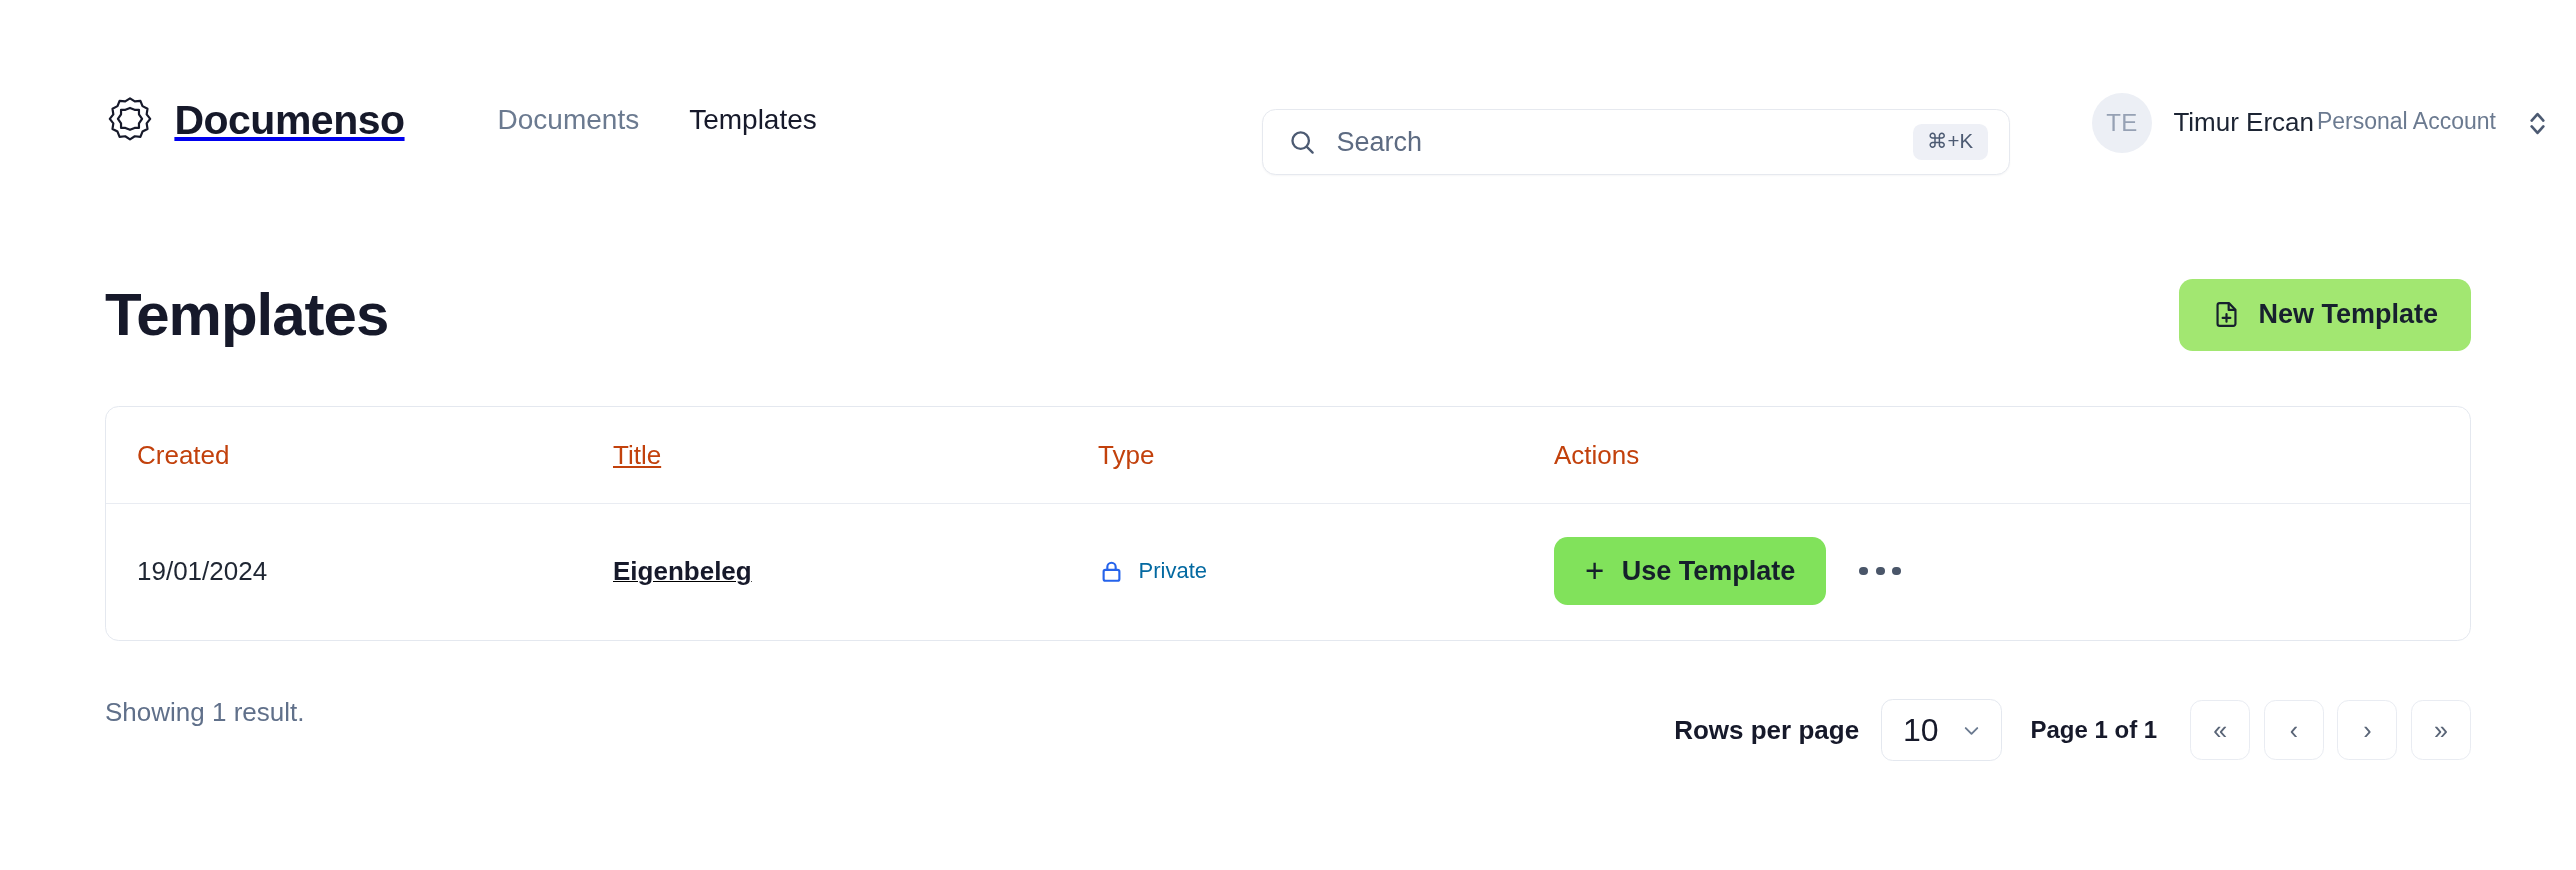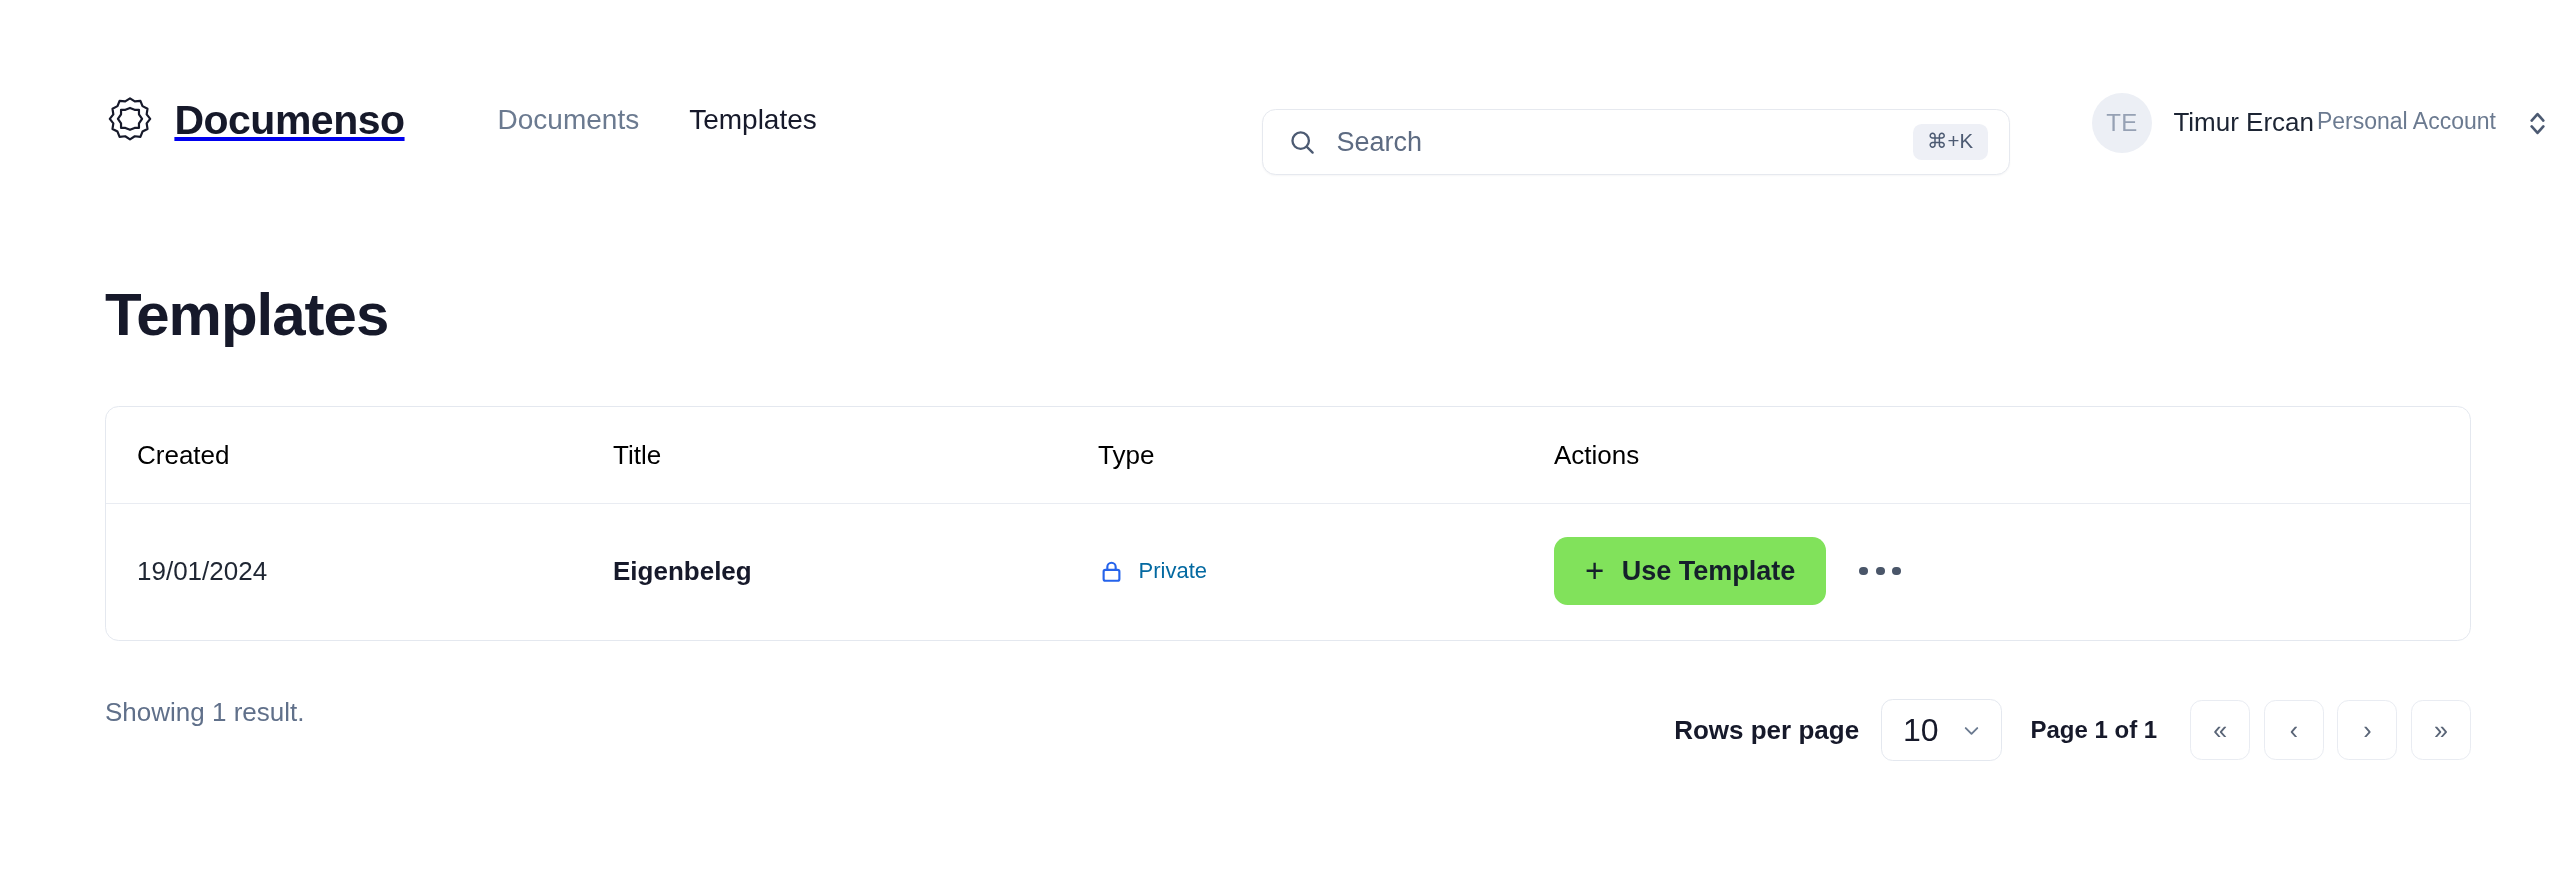--- a/index.html
+++ b/index.html
@@ -179,32 +179,32 @@
   }
   .thead {
     display: flex;
     align-items: center;
     height: 97px;
     border-bottom: 1.5px solid #e9ecf2;
     padding: 0 31px;
   }
   .th {
     font-size: 26px;
-    color: #000000;
+    color: #c2410c;
     line-height: 1;
     white-space: nowrap;
   }
   .row {
     display: flex;
     align-items: center;
     height: 134px;
     padding: 0 31px;
   }
   .col-created { width: 476px; flex: 0 0 476px; }
-  .col-title   { width: 485px; flex: 0 0 485px; }
+  .col-title   { width: 485px; flex: 0 0 485px; text-decoration: underline; }
   .col-type    { width: 456px; flex: 0 0 456px; }
   .col-actions { flex: 1 1 auto; }
 
   .cell-created {
     font-size: 26px;
     color: #1f2633;
     line-height: 1;
     white-space: nowrap;
   }
   .cell-title {
@@ -384,20 +384,30 @@
       </div>
       <svg class="account-chevrons" viewBox="0 0 16 24">
         <polyline points="4,10 8,5.5 12,10" fill="none" stroke="#4c5a72" stroke-width="1.8" stroke-linecap="round" stroke-linejoin="round"></polyline>
         <polyline points="4,14 8,18.5 12,14" fill="none" stroke="#4c5a72" stroke-width="1.8" stroke-linecap="round" stroke-linejoin="round"></polyline>
       </svg>
     </div>
   </div>
 
   <div class="title-row">
     <h1 class="page-title">Templates</h1>
+    <button class="btn-new-template">
+      <svg viewBox="0 0 24 24">
+        <path d="M14 2.6 H6.4 A1.8 1.8 0 0 0 4.6 4.4 V19.6 A1.8 1.8 0 0 0 6.4 21.4 H17.6
+                 A1.8 1.8 0 0 0 19.4 19.6 V8 Z" fill="none" stroke="#17202e" stroke-width="1.8" stroke-linejoin="round"></path>
+        <polyline points="13.8,2.8 13.8,8.2 19.2,8.2" fill="none" stroke="#17202e" stroke-width="1.8" stroke-linejoin="round"></polyline>
+        <line x1="12" y1="11.6" x2="12" y2="18" stroke="#17202e" stroke-width="1.8" stroke-linecap="round"></line>
+        <line x1="8.8" y1="14.8" x2="15.2" y2="14.8" stroke="#17202e" stroke-width="1.8" stroke-linecap="round"></line>
+      </svg>
+      <span>New Template</span>
+    </button>
   </div>
 
   <div class="table-card">
     <div class="thead">
       <div class="th col-created">Created</div>
       <div class="th col-title">Title</div>
       <div class="th col-type">Type</div>
       <div class="th col-actions">Actions</div>
     </div>
 

